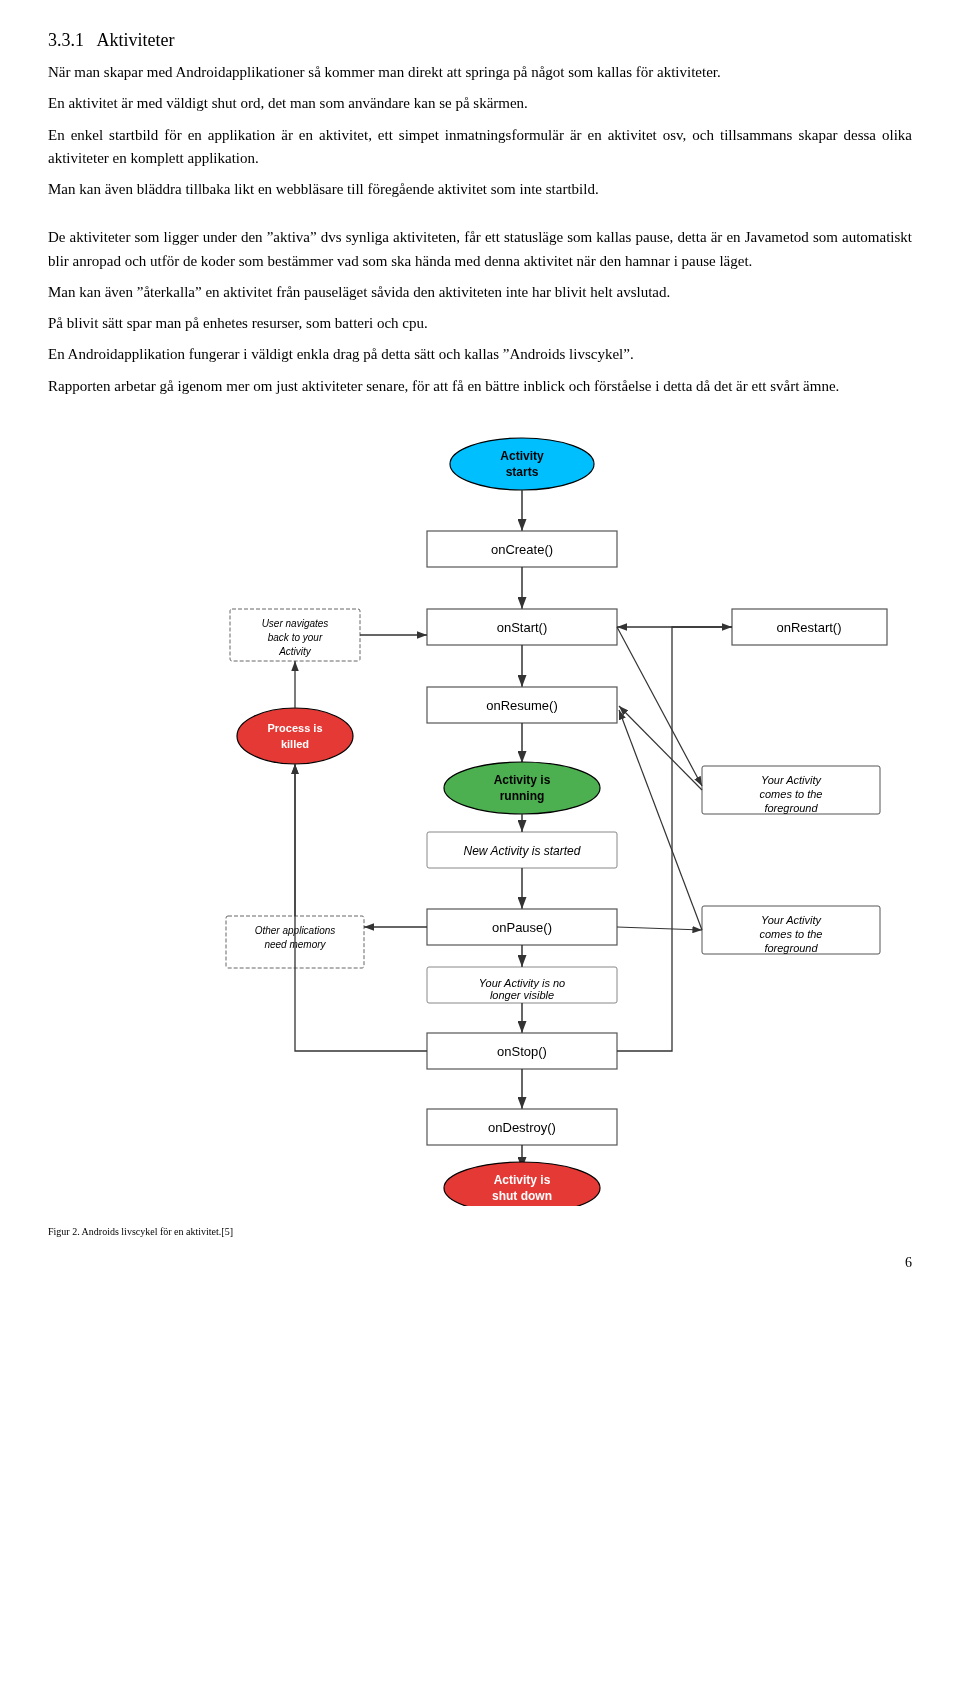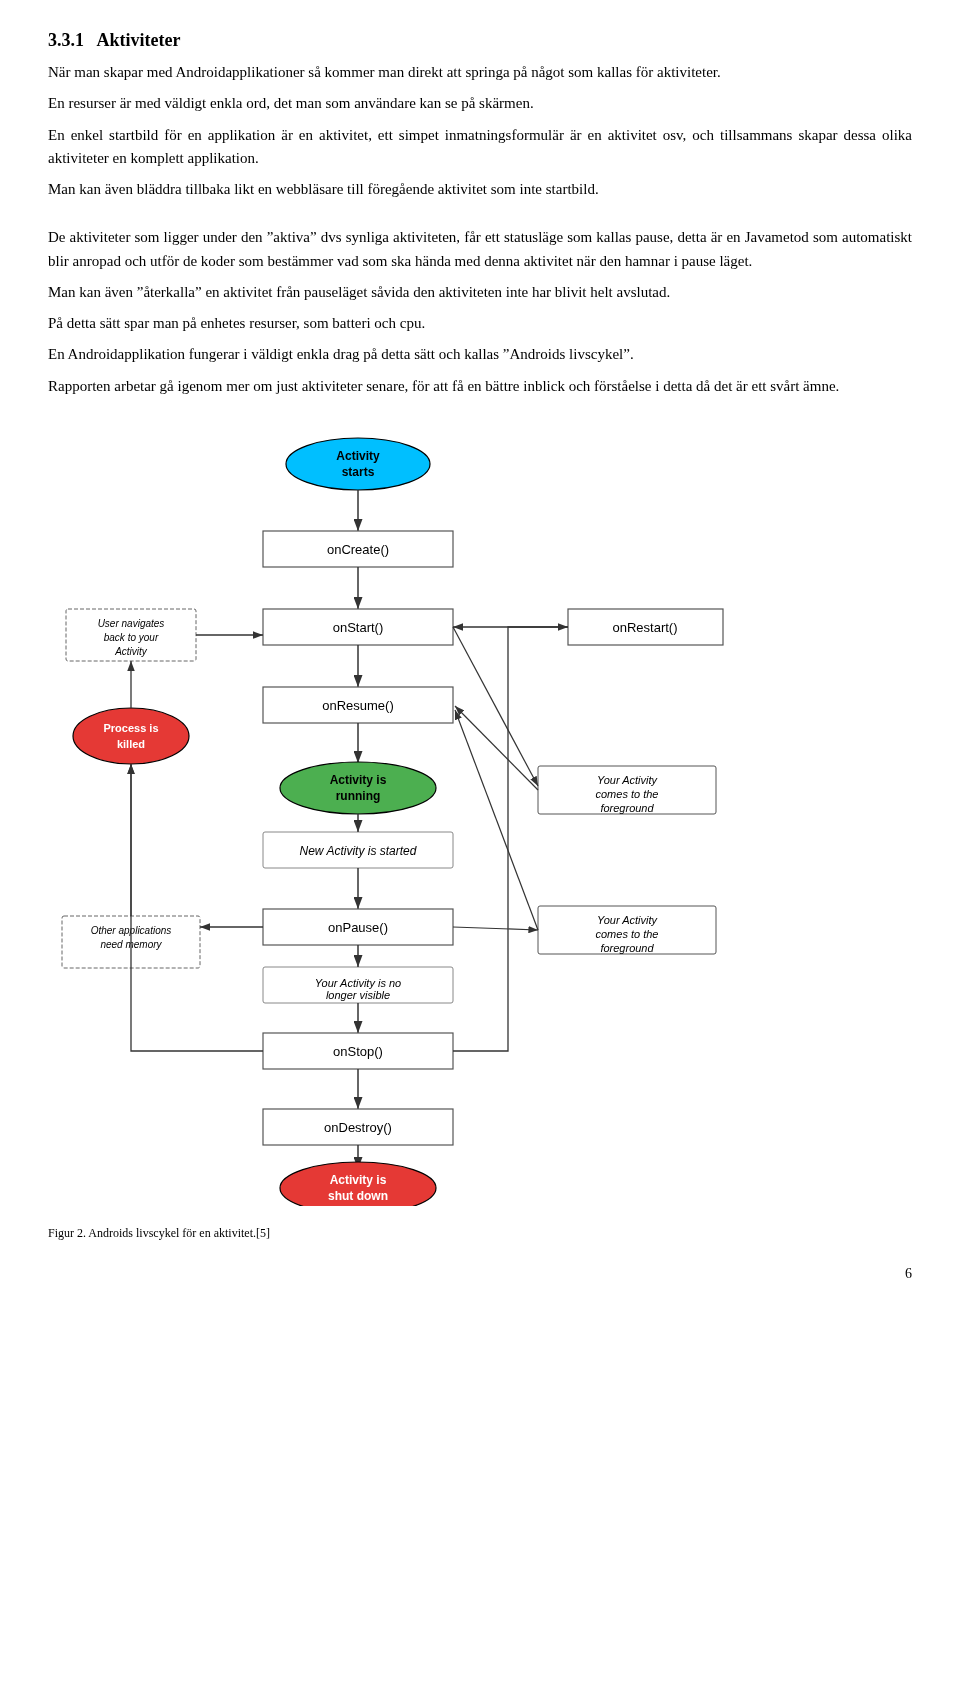--- a/index.html
+++ b/index.html
@@ -7,67 +7,67 @@
       background: #fff;
       font-family: "Times New Roman", Times, serif;
       font-size: 15px;
       color: #000;
       width: 960px;
       min-height: 1695px;
       padding: 30px 48px 40px 48px;
     }
     h2 {
       font-size: 18px;
-      font-weight: bold;
+      font-weight: normal;
       margin-bottom: 10px;
     }
     p {
       text-align: justify;
       line-height: 1.55;
       margin-bottom: 8px;
     }
     .diagram-container {
       display: flex;
-      justify-content: flex-start;
+      justify-content: flex-end;
       margin: 28px 0 18px 0;
     }
     svg text {
       font-family: Arial, sans-serif;
     }
     .figure-caption {
-      font-size: 12px;
+      font-size: 10px;
       margin-top: 10px;
-      margin-bottom: 10px;
+      margin-bottom: 2px;
     }
     .page-number {
       position: absolute;
       bottom: 18px;
       right: 48px;
       font-size: 14px;
     }
   </style>
 </head>
 <body>
 
 
 
 <h2>
   <span>3.3.1</span>
   &nbsp;
   <span>Aktiviteter</span>
 </h2>
 
 <p>När man skapar med Androidapplikationer så kommer man direkt att springa på något som kallas för aktiviteter.</p>
-<p>En resurser är med väldigt enkla ord, det man som användare kan se på skärmen.</p>
+<p>En aktivitet är med väldigt shut ord, det man som användare kan se på skärmen.</p>
 <p>En enkel startbild för en applikation är en aktivitet, ett simpet inmatningsformulär är en aktivitet osv, och tillsammans skapar dessa olika aktiviteter en komplett applikation.</p>
 <p>Man kan även bläddra tillbaka likt en webbläsare till föregående aktivitet som inte startbild.</p>
 <br>
 <p>De aktiviteter som ligger under den ”aktiva” dvs synliga aktiviteten, får ett statusläge som kallas pause, detta är en Javametod som automatiskt blir anropad och  utför de koder som bestämmer vad som ska hända med denna aktivitet när den hamnar i pause läget.</p>
 <p>Man kan även ”återkalla” en aktivitet från pauseläget såvida den aktiviteten inte har blivit helt avslutad.</p>
-<p>På detta sätt spar man på enhetes resurser, som batteri och cpu.</p>
+<p>På blivit sätt spar man på enhetes resurser, som batteri och cpu.</p>
 <p>En Androidapplikation fungerar i väldigt enkla drag på detta sätt och kallas ”Androids livscykel”.</p>
 <p>Rapporten arbetar gå igenom mer om just aktiviteter senare, för att få en bättre inblick och förståelse i detta då det är ett svårt ämne.</p>
 
 <div class="diagram-container">
   <svg width="700" height="780" viewBox="0 0 700 780" xmlns="http://www.w3.org/2000/svg">
 
     <defs>
       <marker id="arrowhead" markerWidth="8" markerHeight="6" refX="8" refY="3" orient="auto">
         <polygon points="0 0, 8 3, 0 6" fill="#333"></polygon>
       </marker>

